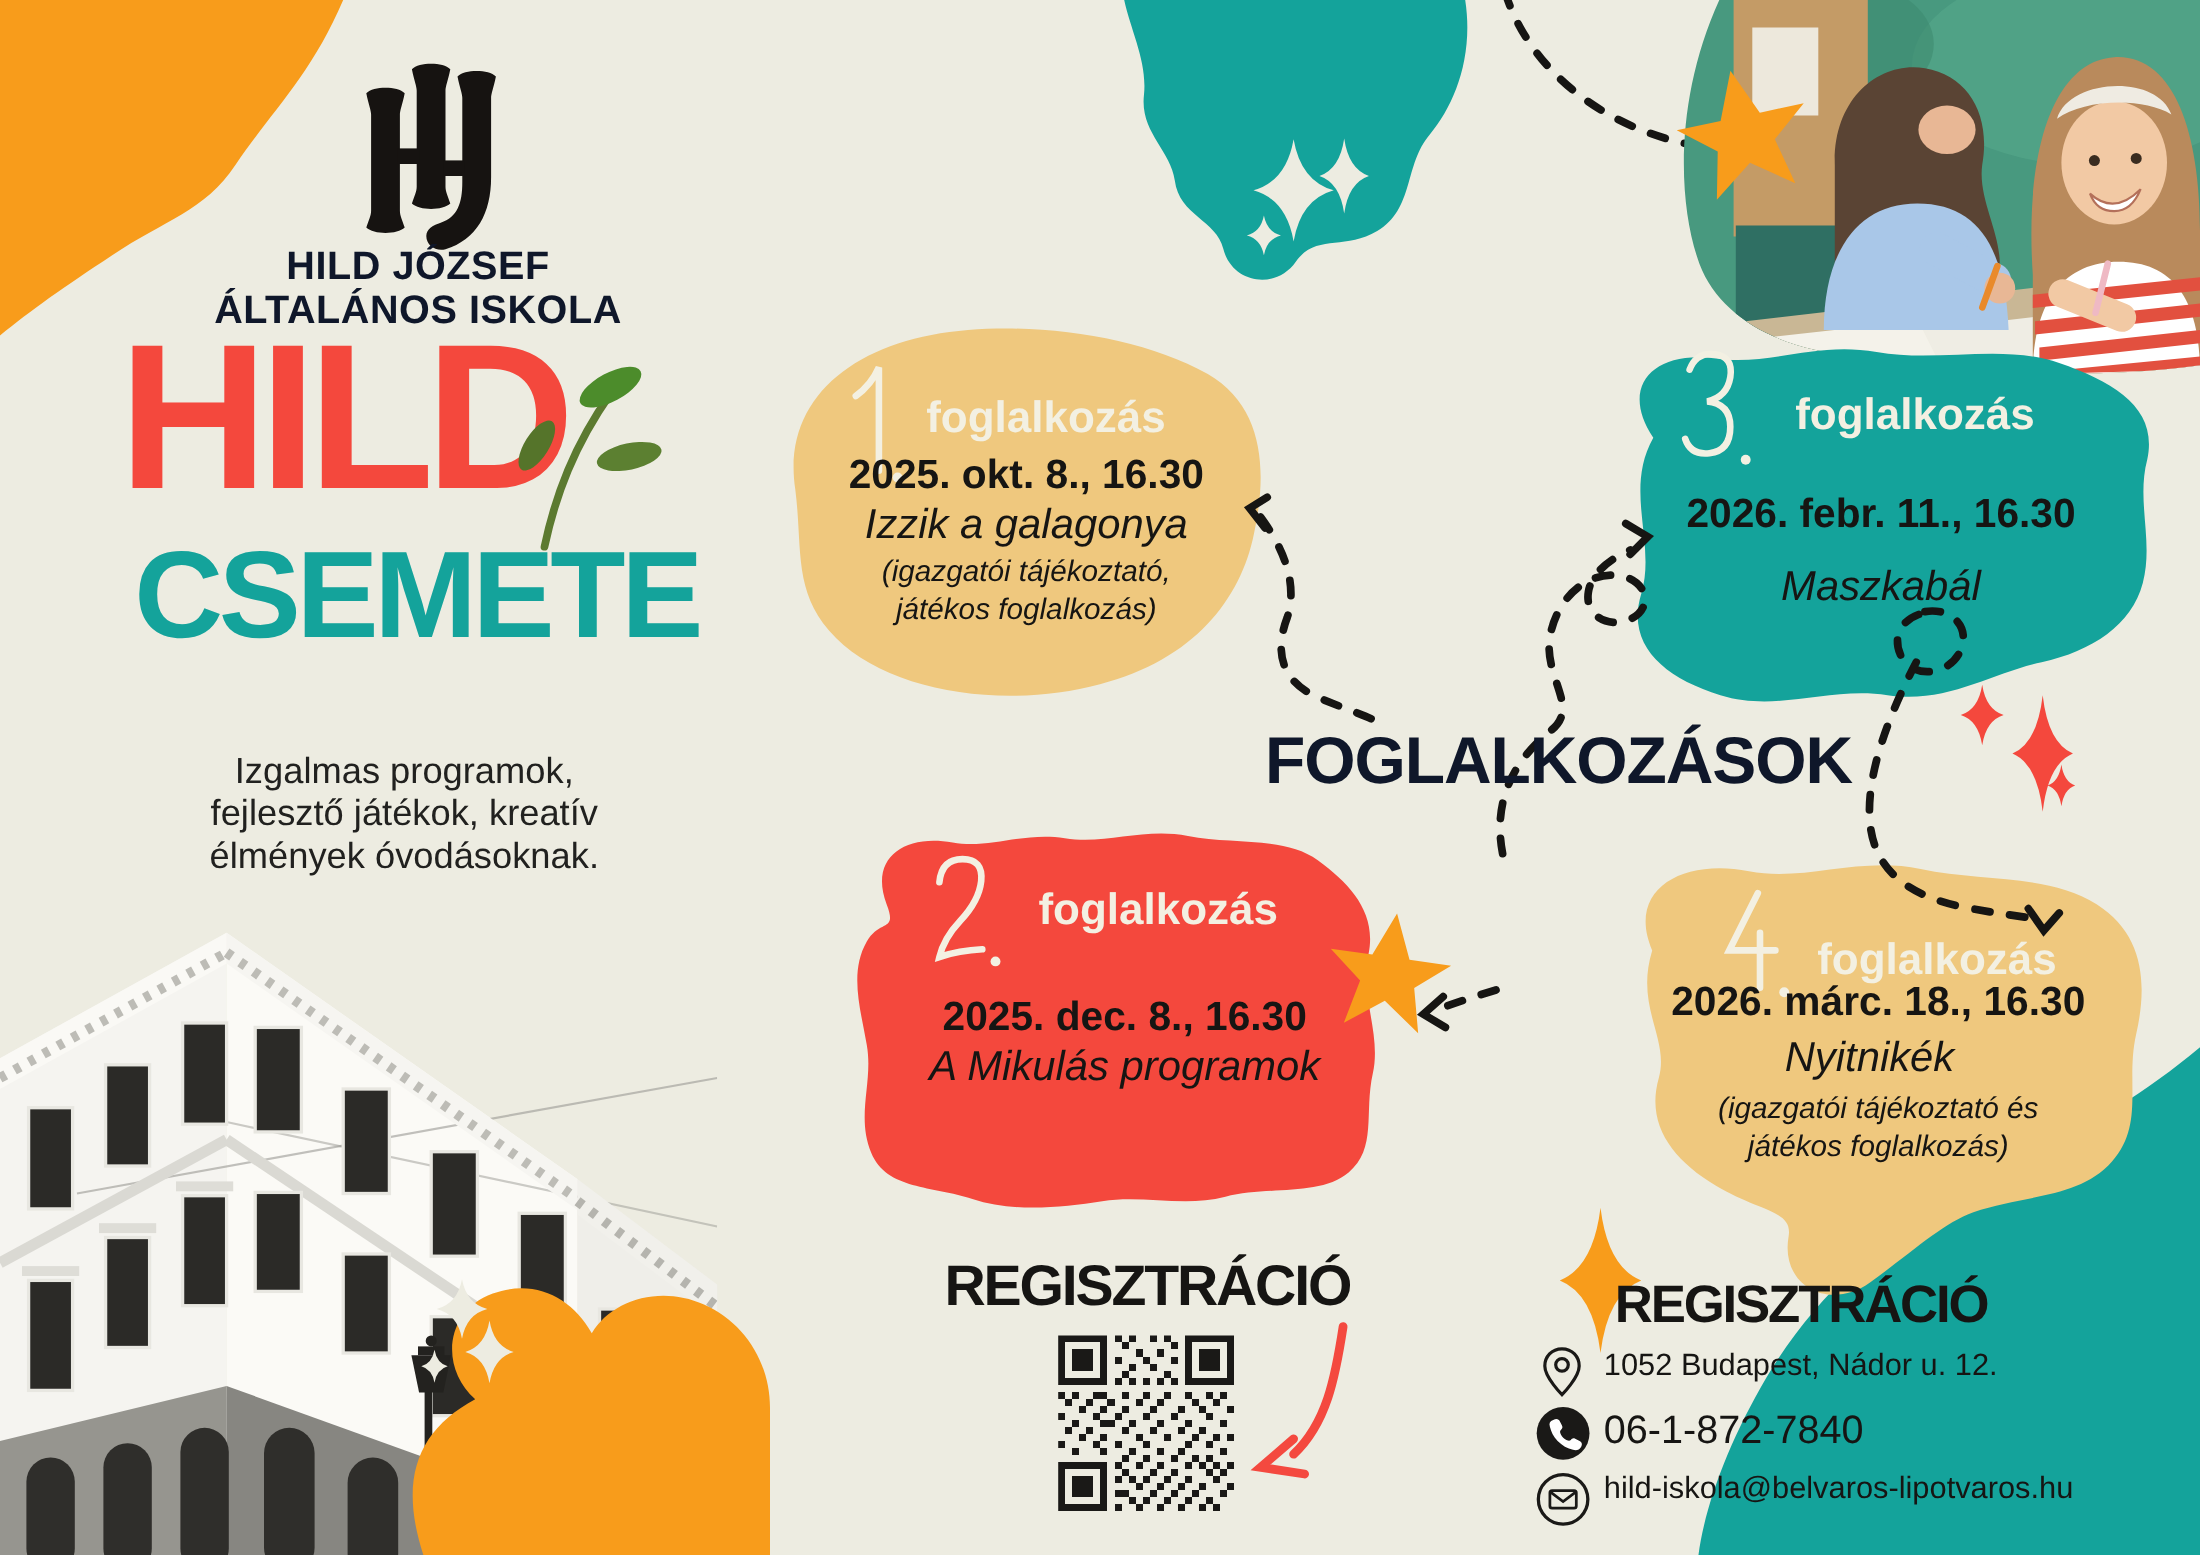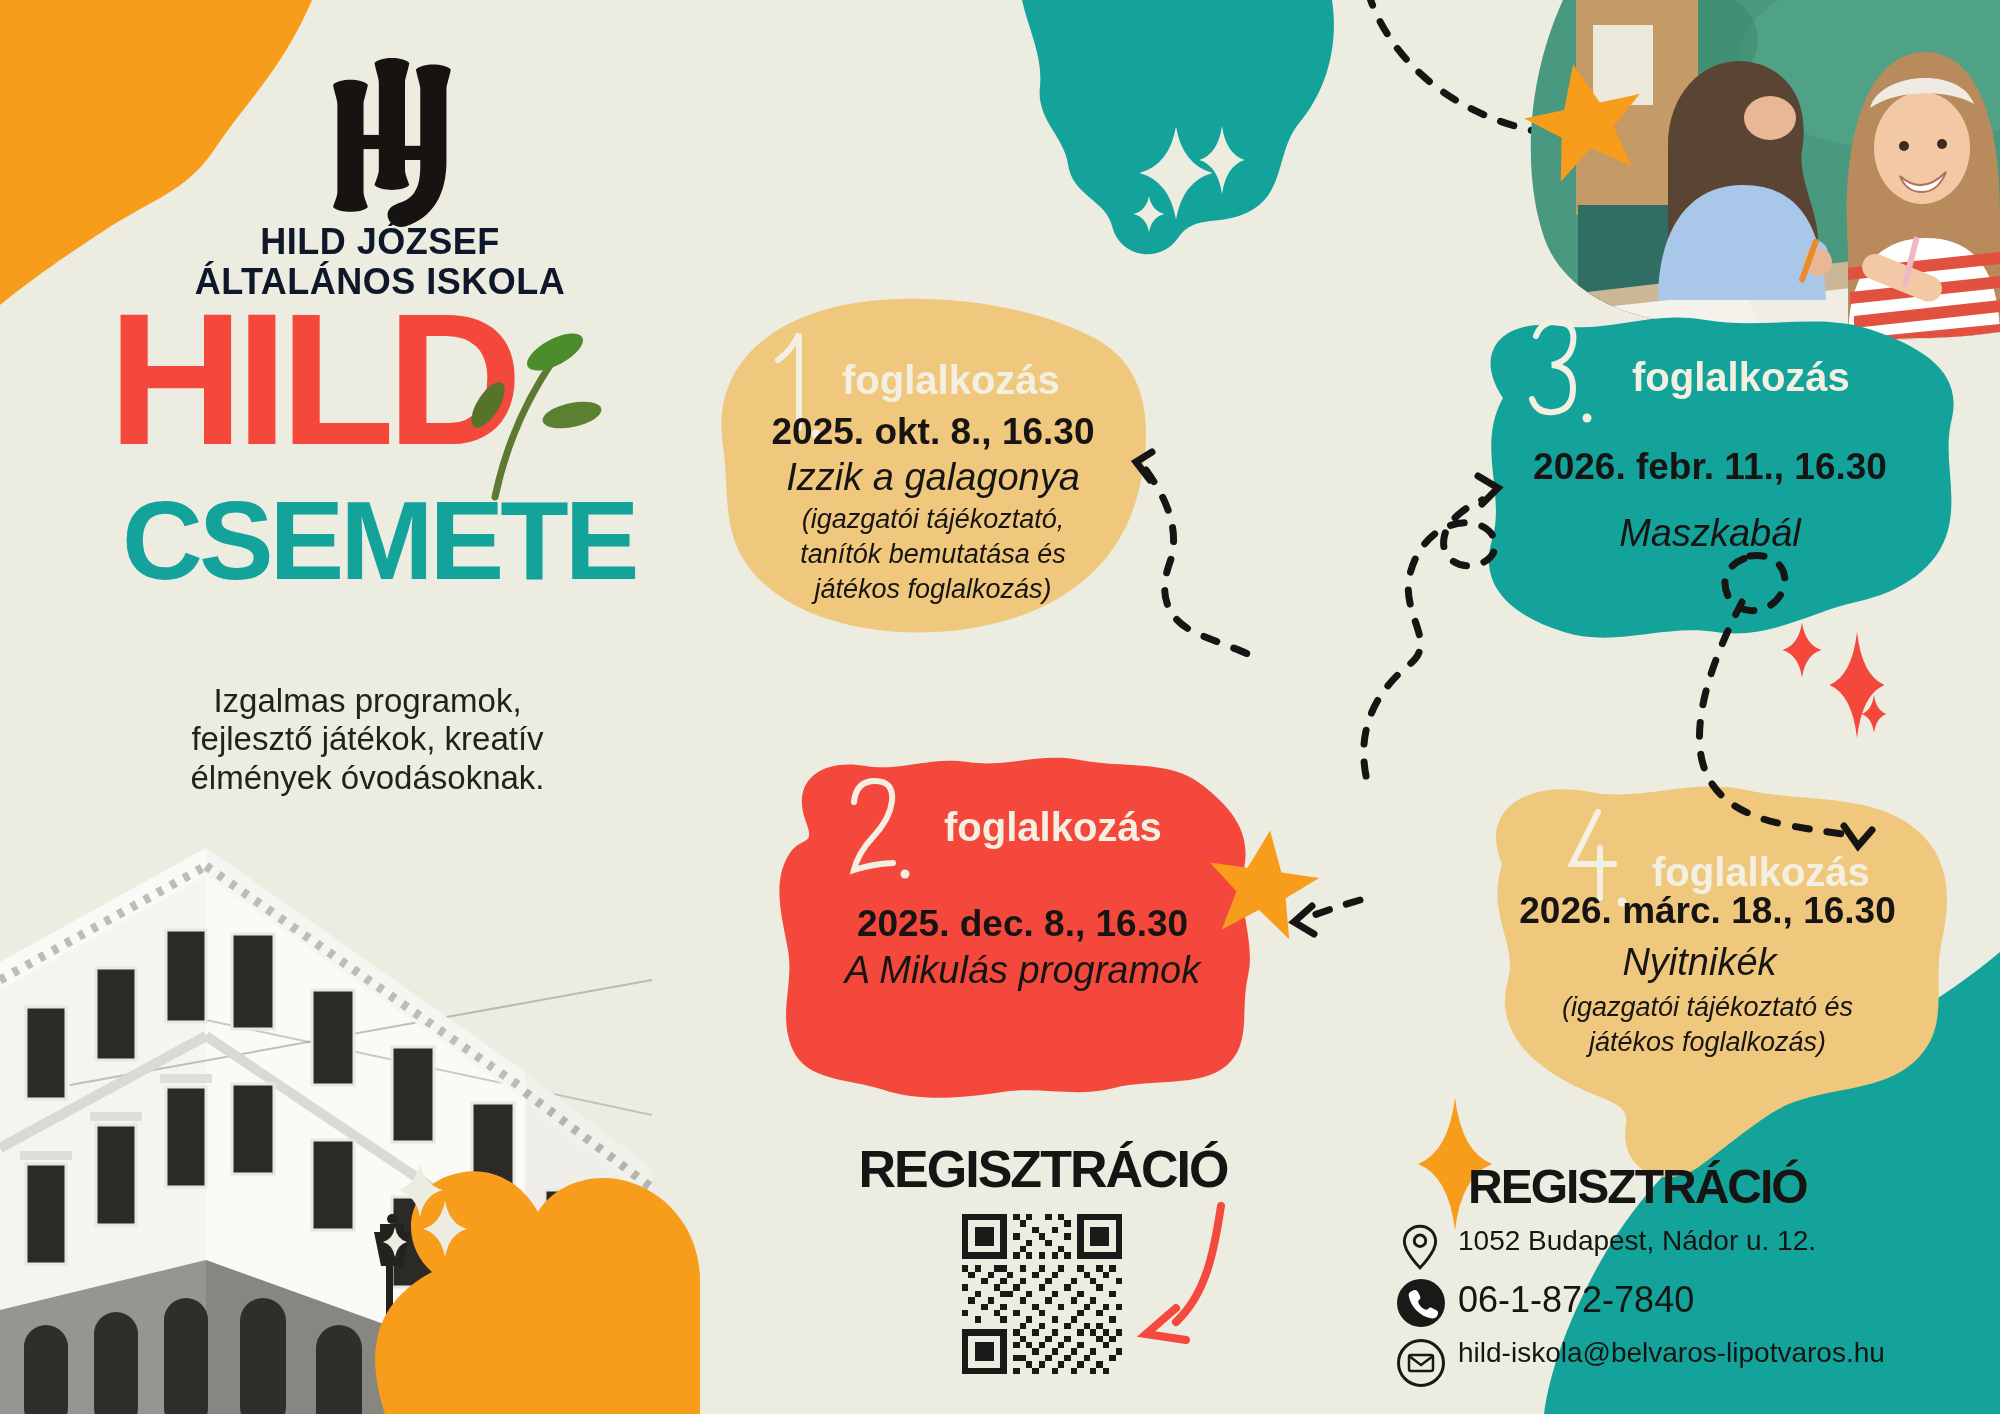--- a/index.html
+++ b/index.html
@@ -227,21 +227,20 @@
 
   <svg class="svgnum" style="left:766px;top:328px;z-index:4" width="64" height="118" viewBox="0 0 64 118" fill="none" stroke="#F3F0E2" stroke-width="6" stroke-linecap="round" aria-label="1.">
     <path d="M12,32 Q26,22 33,6 L33,100"></path>
       <circle cx="50" cy="106" r="4.5" fill="#F3F0E2" stroke="none"></circle>
   </svg>
   <div class="t b nw cream" style="left:842px;top:358px;font-size:40px;z-index:4">foglalkozás</div>
   <div class="t b c nw" style="left:713px;top:411px;width:440px;font-size:37px;z-index:4">2025. okt. 8., 16.30</div>
   <div class="t i c nw" style="left:713px;top:456px;width:440px;font-size:38px;z-index:4">Izzik a galagonya</div>
   <div class="t i c" style="left:713px;top:502px;width:440px;font-size:27px;line-height:1.3;z-index:4">
     <div>(igazgatói tájékoztató,</div>
-    <div>tanítók bemutatása és</div>
     <div>játékos foglalkozás)</div>
   </div>
 
   <svg class="svgnum" style="left:846px;top:776px;z-index:4" width="66" height="112" viewBox="0 0 66 112" fill="none" stroke="#F3F0E2" stroke-width="6" stroke-linecap="round" aria-label="2.">
     <path d="M8,26 Q10,5 29,5 Q48,5 46,25 Q44,43 27,61 Q12,77 8,94 Q26,88 47,87"></path>
     <circle cx="59" cy="98" r="4.5" fill="#F3F0E2" stroke="none"></circle>
   </svg>
   <div class="t b nw cream" style="left:944px;top:805px;font-size:40px;z-index:4">foglalkozás</div>
   <div class="t b c nw" style="left:800px;top:903px;width:445px;font-size:37px;z-index:4">2025. dec. 8., 16.30</div>
   <div class="t i c nw" style="left:800px;top:949px;width:445px;font-size:38px;z-index:4">A Mikulás programok</div>
@@ -259,20 +258,21 @@
     <circle cx="56" cy="96" r="4.5" fill="#F3F0E2" stroke="none"></circle>
   </svg>
   <div class="t b nw cream" style="left:1652px;top:850px;font-size:40px;z-index:4">foglalkozás</div>
   <div class="t b c nw" style="left:1475px;top:890px;width:465px;font-size:37px;z-index:4">2026. márc. 18., 16.30</div>
   <div class="t i c nw" style="left:1467px;top:941px;width:465px;font-size:38px;z-index:4">Nyitnikék</div>
   <div class="t i c" style="left:1475px;top:990px;width:465px;font-size:27px;line-height:1.3;z-index:4">
     <div>(igazgatói tájékoztató és</div>
     <div>játékos foglalkozás)</div>
   </div>
 
+  <div class="t b c nw orange" style="left:1150px;top:657px;width:500px;font-size:60px;letter-spacing:-1px;z-index:4">FOGLALKOZÁSOK</div>
 
   <div class="t b c nw" style="left:843px;top:1139px;width:400px;font-size:52px;letter-spacing:-2px;z-index:4">REGISZTRÁCIÓ</div>
 
   <svg class="abs" style="left:962px;top:1214px;z-index:4" width="160" height="160" viewBox="0 0 25 25" shape-rendering="crispEdges">
     <g fill="#1A1917">
       <rect x="0" y="0" width="7" height="7"></rect>
         <rect x="18" y="0" width="7" height="7"></rect>
         <rect x="0" y="18" width="7" height="7"></rect>
     </g>
     <g fill="#EDECE1">

